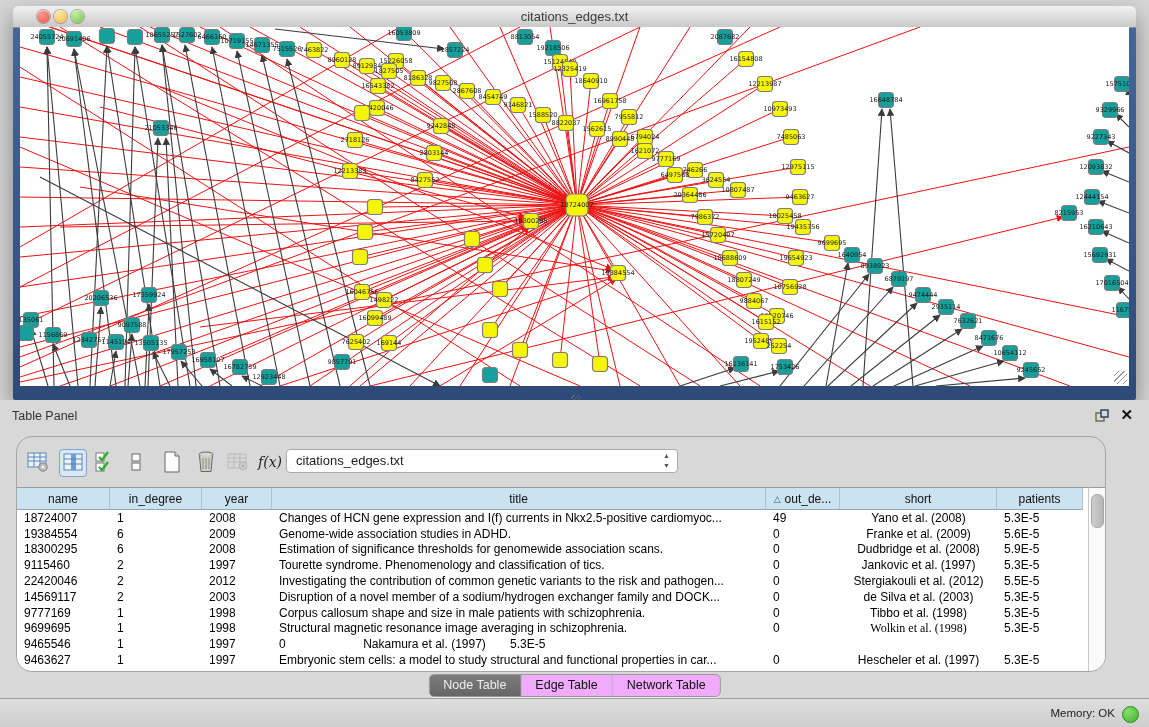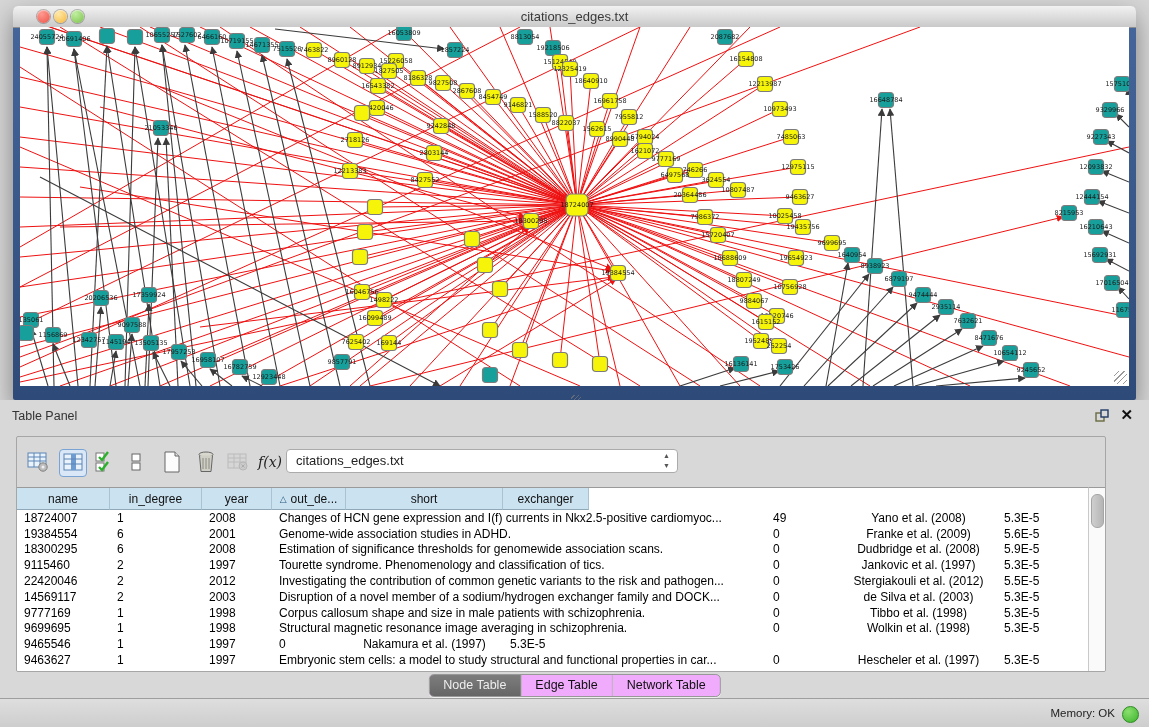--- a/index.html
+++ b/index.html
@@ -15,21 +15,21 @@
   .canvas-wrap{position:absolute;left:7px;top:21px;width:1109px;height:359px;background:#fff;overflow:hidden}
   .canvas-wrap svg{position:absolute;left:0;top:0}
   .corner-grip{position:absolute;right:2px;bottom:2px;width:13px;height:13px;background:repeating-linear-gradient(135deg,transparent 0 3px,#9a9a9a 3px 4px)}
   .panel-grip{position:absolute;left:571px;top:395px;width:10px;height:7px;opacity:.7;background:repeating-linear-gradient(135deg,transparent 0 2px,#777 2px 3px)}
   
   .table-panel{position:absolute;left:0;top:400px;width:1149px;height:327px;background:#d8d8d8}
   .tp-header{position:relative;height:32px}
   .tp-title{position:absolute;left:12px;top:0;line-height:32px;font-size:12.5px;color:#333}
   .tp-float{position:absolute;right:40px;top:9px;width:14px;height:14px;cursor:pointer}
   .tp-close{position:absolute;right:16px;top:6px;font-size:15px;font-weight:bold;color:#111;cursor:pointer}
-  .tp-inner{position:absolute;left:16px;top:36px;width:1088px;height:234px;border:1px solid #a6a6a6;border-radius:2px;background:#d8d8d8;overflow:hidden}
+  .tp-inner{position:absolute;left:16px;top:36px;width:1088px;height:234px;border:1px solid #a6a6a6;border-radius:16px;background:#d8d8d8;overflow:hidden}
   .toolbar{position:relative;height:50px}
   .tb-icon{position:absolute;top:12px;width:26px;height:26px;display:flex;align-items:center;justify-content:center;cursor:pointer}
   .tb-icon.active{border:1px solid #79a3d2;background:#d9e7f6;border-radius:4px}
   .tb-icon.disabled{opacity:.45;cursor:default}
   .fx{font-family:"DejaVu Serif",serif;font-style:italic;font-size:14px;color:#222}
   .combo{position:absolute;left:269px;top:12px;width:392px;height:24px;background:#fff;border:1px solid #ababab;border-radius:4px;font-size:13px;color:#222;line-height:22px;padding-left:9px;box-sizing:border-box;cursor:pointer}
   .combo .stepper{position:absolute;right:7px;top:1px;font-size:7px;line-height:10px;color:#555;text-align:center}
   .grid{position:absolute;left:0;top:50px;right:16px;bottom:0;background:#fff;border-top:1px solid #9a9a9a}
   .hdr{display:flex;height:22px}
   .hcell{background:#cbe2f1;border-right:1px solid #a9c3d4;border-bottom:1px solid #8fa8b8;font-size:12px;color:#111;display:flex;align-items:center;justify-content:center;box-sizing:border-box;cursor:pointer;white-space:nowrap;overflow:hidden}
@@ -821,38 +821,39 @@
         <span>citations_edges.txt</span>
         <span class="stepper">▲<br>▼</span>
       </div>
     </div>
 
     <div class="grid">
       <div class="hdr">
           <div class="hcell" style="width: 93px;">name</div>
           <div class="hcell" style="width: 92px;">in_degree</div>
           <div class="hcell" style="width: 70px;">year</div>
+          <div class="hcell" style="width: 494px;">title</div>
           <div class="hcell" style="width: 74px;"><span class="sort">△</span>out_de...</div>
           <div class="hcell" style="width: 157px;">short</div>
-          <div class="hcell" style="width: 86px;">exchanger</div>
+          <div class="hcell" style="width: 86px;">patients</div>
         </div>
       <div class="rows">
           <div class="trow">
             <div class="tcell" style="width: 93px;">18724007</div>
             <div class="tcell" style="width: 92px;">1</div>
             <div class="tcell" style="width: 70px;">2008</div>
             <div class="tcell" style="width: 494px;">Changes of HCN gene expression and I(f) currents in Nkx2.5-positive cardiomyoc...</div>
             <div class="tcell" style="width: 74px;">49</div>
             <div class="tcell" style="width: 157px; text-align: center; padding-left: 0px;">Yano et al. (2008)</div>
             <div class="tcell" style="width: 86px;">5.3E-5</div>
           </div>
           <div class="trow">
             <div class="tcell" style="width: 93px;">19384554</div>
             <div class="tcell" style="width: 92px;">6</div>
-            <div class="tcell" style="width: 70px;">2001</div>
+            <div class="tcell" style="width: 70px;">2009</div>
             <div class="tcell" style="width: 494px;">Genome-wide association studies in ADHD.</div>
             <div class="tcell" style="width: 74px;">0</div>
             <div class="tcell" style="width: 157px; text-align: center; padding-left: 0px;">Franke et al. (2009)</div>
             <div class="tcell" style="width: 86px;">5.6E-5</div>
           </div>
           <div class="trow">
             <div class="tcell" style="width: 93px;">18300295</div>
             <div class="tcell" style="width: 92px;">6</div>
             <div class="tcell" style="width: 70px;">2008</div>
             <div class="tcell" style="width: 494px;">Estimation of significance thresholds for genomewide association scans.</div>
@@ -895,21 +896,21 @@
             <div class="tcell" style="width: 74px;">0</div>
             <div class="tcell" style="width: 157px; text-align: center; padding-left: 0px;">Tibbo et al. (1998)</div>
             <div class="tcell" style="width: 86px;">5.3E-5</div>
           </div>
           <div class="trow">
             <div class="tcell" style="width: 93px;">9699695</div>
             <div class="tcell" style="width: 92px;">1</div>
             <div class="tcell" style="width: 70px;">1998</div>
             <div class="tcell" style="width: 494px;">Structural magnetic resonance image averaging in schizophrenia.</div>
             <div class="tcell" style="width: 74px;">0</div>
-            <div class="tcell" style="width: 157px; text-align: center; padding-left: 0px;">Wolkin et al. (1998)</div>
+            <div class="tcell" style="width: 157px; text-align: center; padding-left: 0px; font-family: Liberation Serif, serif;">Wolkin et al. (1998)</div>
             <div class="tcell" style="width: 86px;">5.3E-5</div>
           </div>
           <div class="trow">
             <div class="tcell" style="width: 93px;">9465546</div>
             <div class="tcell" style="width: 92px;">1</div>
             <div class="tcell" style="width: 70px;">1997</div>
             <div class="tcell" style="width: 74px;">0</div>
             <div class="tcell" style="width: 157px; text-align: center; padding-left: 0px;">Nakamura et al. (1997)</div>
             <div class="tcell" style="width: 86px;">5.3E-5</div>
           </div>

